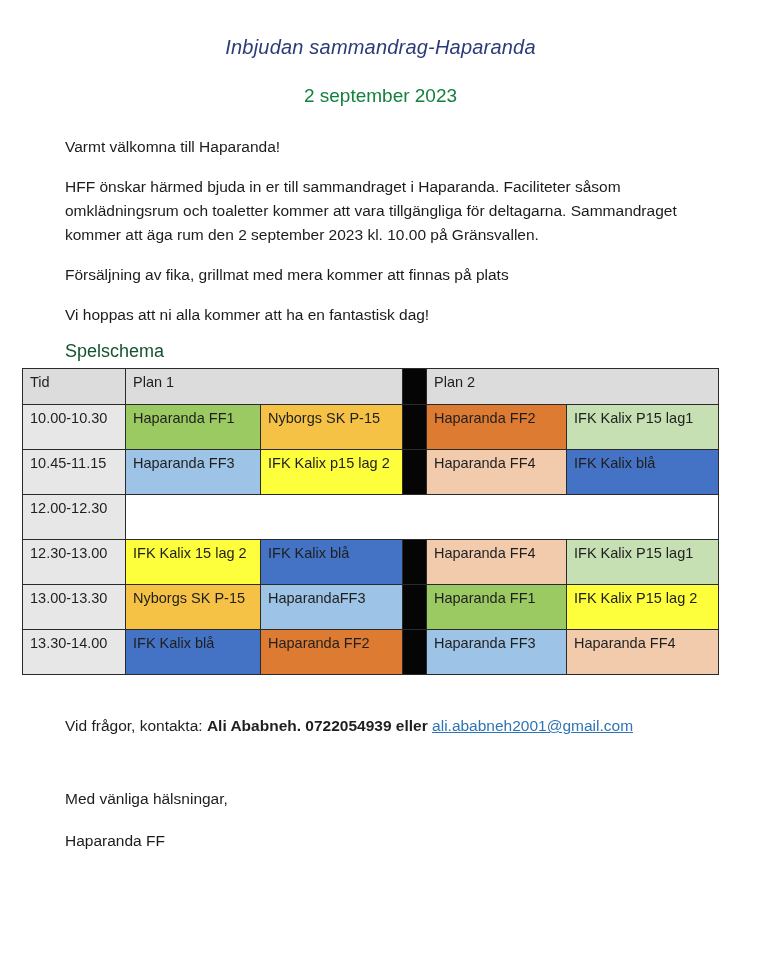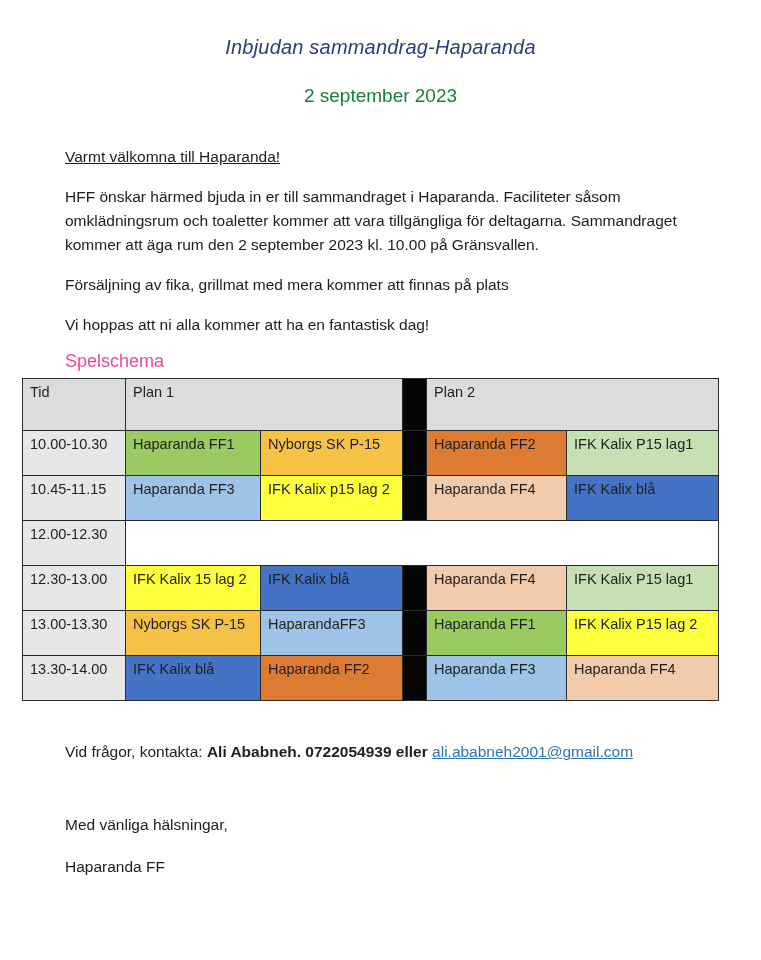--- a/index.html
+++ b/index.html
@@ -26,43 +26,43 @@
     font-size:19px; font-weight:400;
     color:#15803d;
   }
   .para {
     margin:0 36px 0 65px;
     width:660px;
     font-size:15.5px;
     line-height:1.55;
     color:#1c1c1c;
   }
-  .p-greeting { margin-top:38px;text-decoration:underline; }
+  .p-greeting { margin-top:28px; }
   .p-body    { margin-top:16px; }
   .p-sales   { margin-top:16px; }
   .p-hope    { margin-top:16px; }
   .section-heading {
     margin:14px 0 6px 65px;
     font-size:18px; font-weight:400;
-    color:#ec4899;
+    color:#14532d;
   }
   table.schedule {
     margin-left:22px;
     border-collapse:collapse;
     table-layout:fixed;
     font-size:14.5px;
   }
   table.schedule td {
     border:1px solid #2a2a2a;
     vertical-align:top;
     padding:5px 7px;
     overflow:hidden;
     white-space:nowrap;
   }
-  td.head-cell { background:#dcdcdc; height:52px; }
+  td.head-cell { background:#dcdcdc; height:36px; }
   td.time-cell { background:#e8e7e7; }
   td.divider-cell { background:#050505; padding:0; }
   td.team-cell { color:#1f1f1f; }
   td.empty-cell { background:#ffffff; }
   tr.data-row { height:45px; }
   .contact-line {
     margin:42px 36px 0 65px;
     font-size:15.5px;
   }
   .contact-bold { font-weight:700; }

